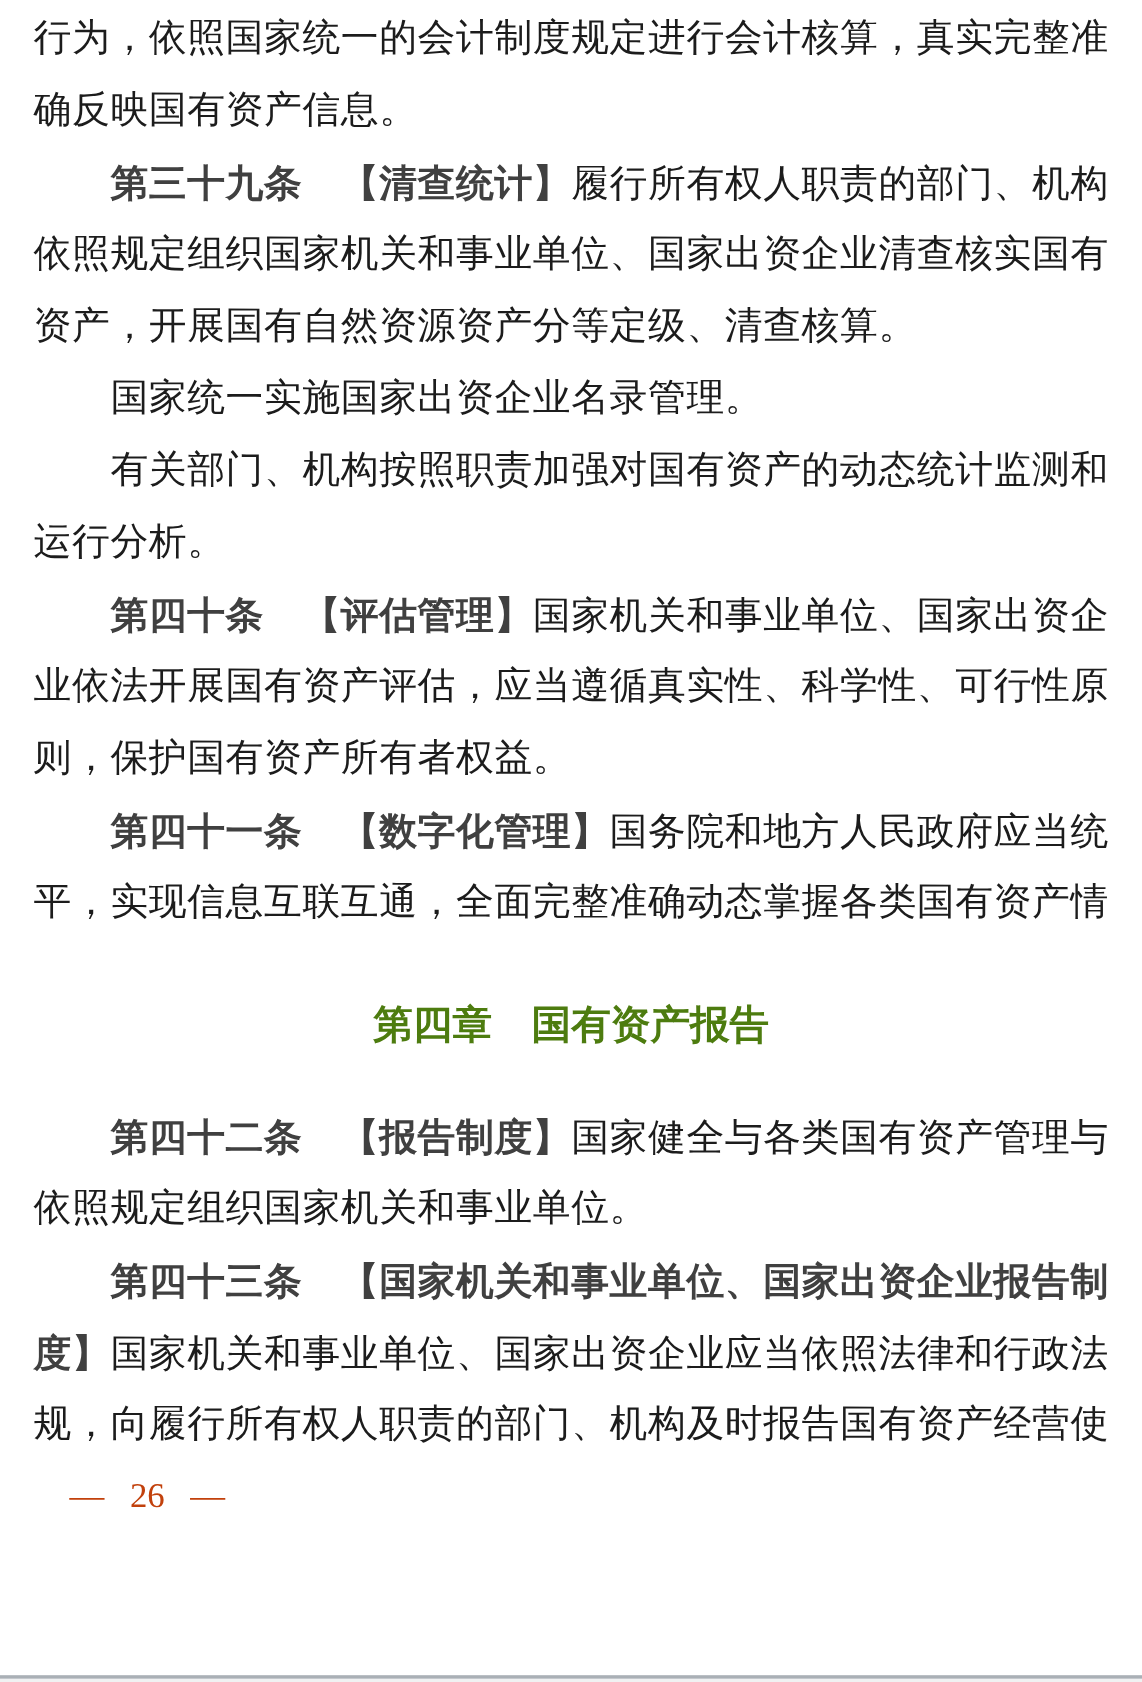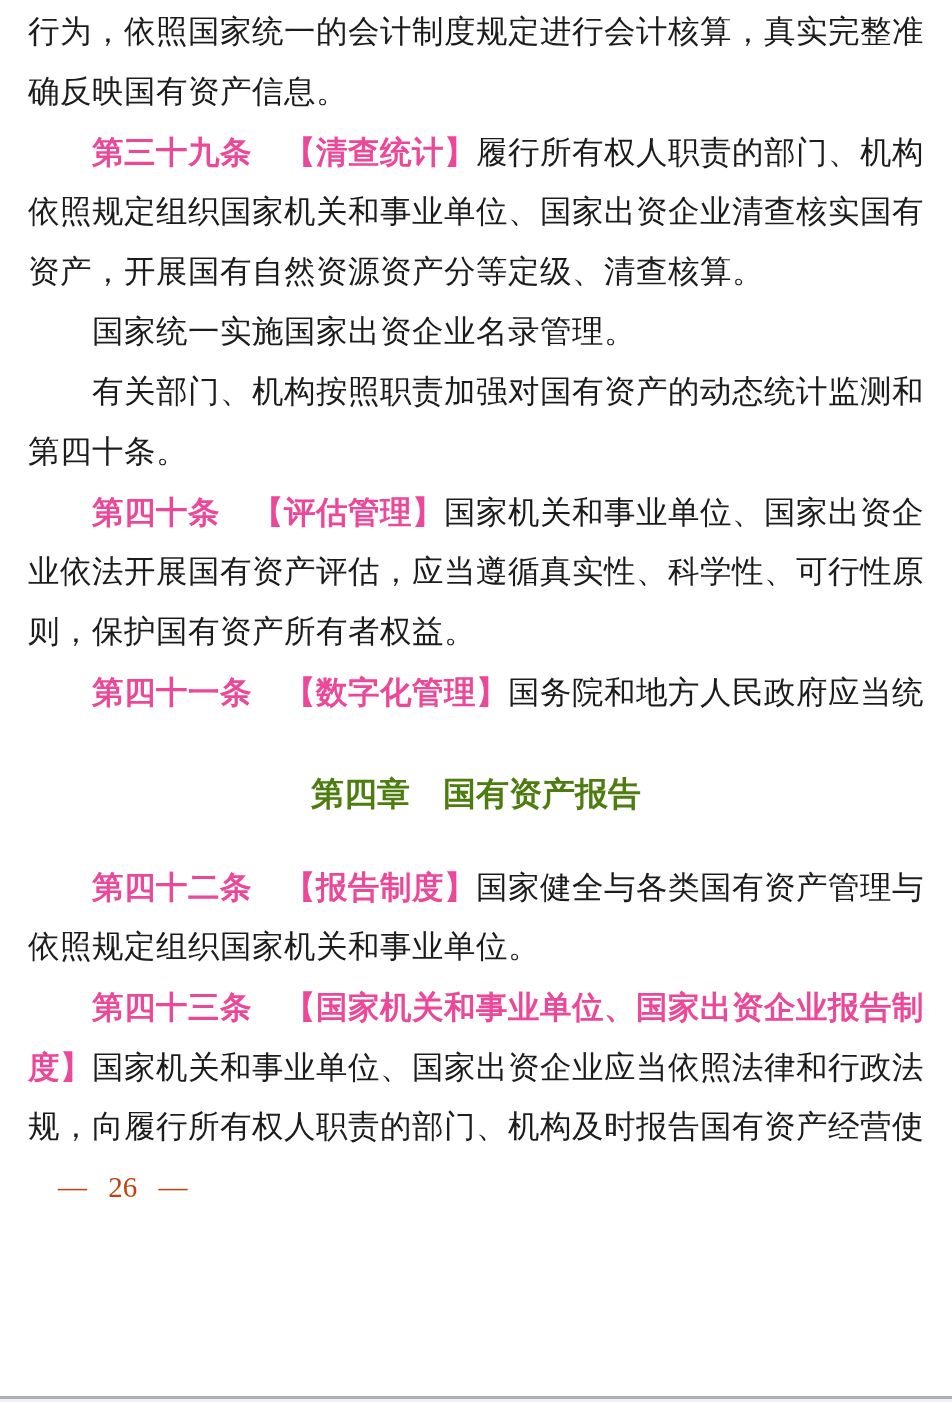--- a/index.html
+++ b/index.html
@@ -25,21 +25,21 @@
   .fill {
     text-align: justify;
     text-align-last: justify;
   }
   .ind {
     text-indent: 64px;
   }
   .b {
     font-family: "Liberation Sans", sans-serif;
     font-weight: 700;
-    color: #ec4899;
+    color: #404040;
   }
   .chapter {
     margin-top: 42px;
     margin-bottom: 33px;
     height: 60px;
     line-height: 60px;
     text-align: center;
     font-size: 33px;
     font-weight: 700;
     font-family: "Liberation Sans", sans-serif;
@@ -67,25 +67,26 @@
 <div class="page">
   <div class="body-text">
 
     <div class="ln fill"><span>行为，依照国家统一的会计制度规定进行会计核算，真实完整准</span></div>
     <div class="ln"><span>确反映国有资产信息。</span></div>
     <div class="ln fill ind"><span class="b">第三十九条　【清查统计】</span><span>履行所有权人职责的部门、机构</span></div>
     <div class="ln fill"><span>依照规定组织国家机关和事业单位、国家出资企业清查核实国有</span></div>
     <div class="ln"><span>资产，开展国有自然资源资产分等定级、清查核算。</span></div>
     <div class="ln ind"><span>国家统一实施国家出资企业名录管理。</span></div>
     <div class="ln fill ind"><span>有关部门、机构按照职责加强对国有资产的动态统计监测和</span></div>
-    <div class="ln"><span>第四十条。</span></div>
+    <div class="ln"><span>运行分析。</span></div>
     <div class="ln fill ind"><span class="b">第四十条　【评估管理】</span><span>国家机关和事业单位、国家出资企</span></div>
     <div class="ln fill"><span>业依法开展国有资产评估，应当遵循真实性、科学性、可行性原</span></div>
     <div class="ln"><span>则，保护国有资产所有者权益。</span></div>
     <div class="ln fill ind"><span class="b">第四十一条　【数字化管理】</span><span>国务院和地方人民政府应当统</span></div>
+    <div class="ln fill"><span>平，实现信息互联互通，全面完整准确动态掌握各类国有资产情</span></div>
 
     <div class="chapter">第四章　国有资产报告</div>
 
     <div class="ln fill ind"><span class="b">第四十二条　【报告制度】</span><span>国家健全与各类国有资产管理与</span></div>
     <div class="ln"><span>依照规定组织国家机关和事业单位。</span></div>
     <div class="ln fill ind"><span class="b">第四十三条　【国家机关和事业单位、国家出资企业报告制</span></div>
     <div class="ln fill"><span class="b">度】</span><span>国家机关和事业单位、国家出资企业应当依照法律和行政法</span></div>
     <div class="ln fill"><span>规，向履行所有权人职责的部门、机构及时报告国有资产经营使</span></div>
 
     <div class="footer">— 26 —</div>

